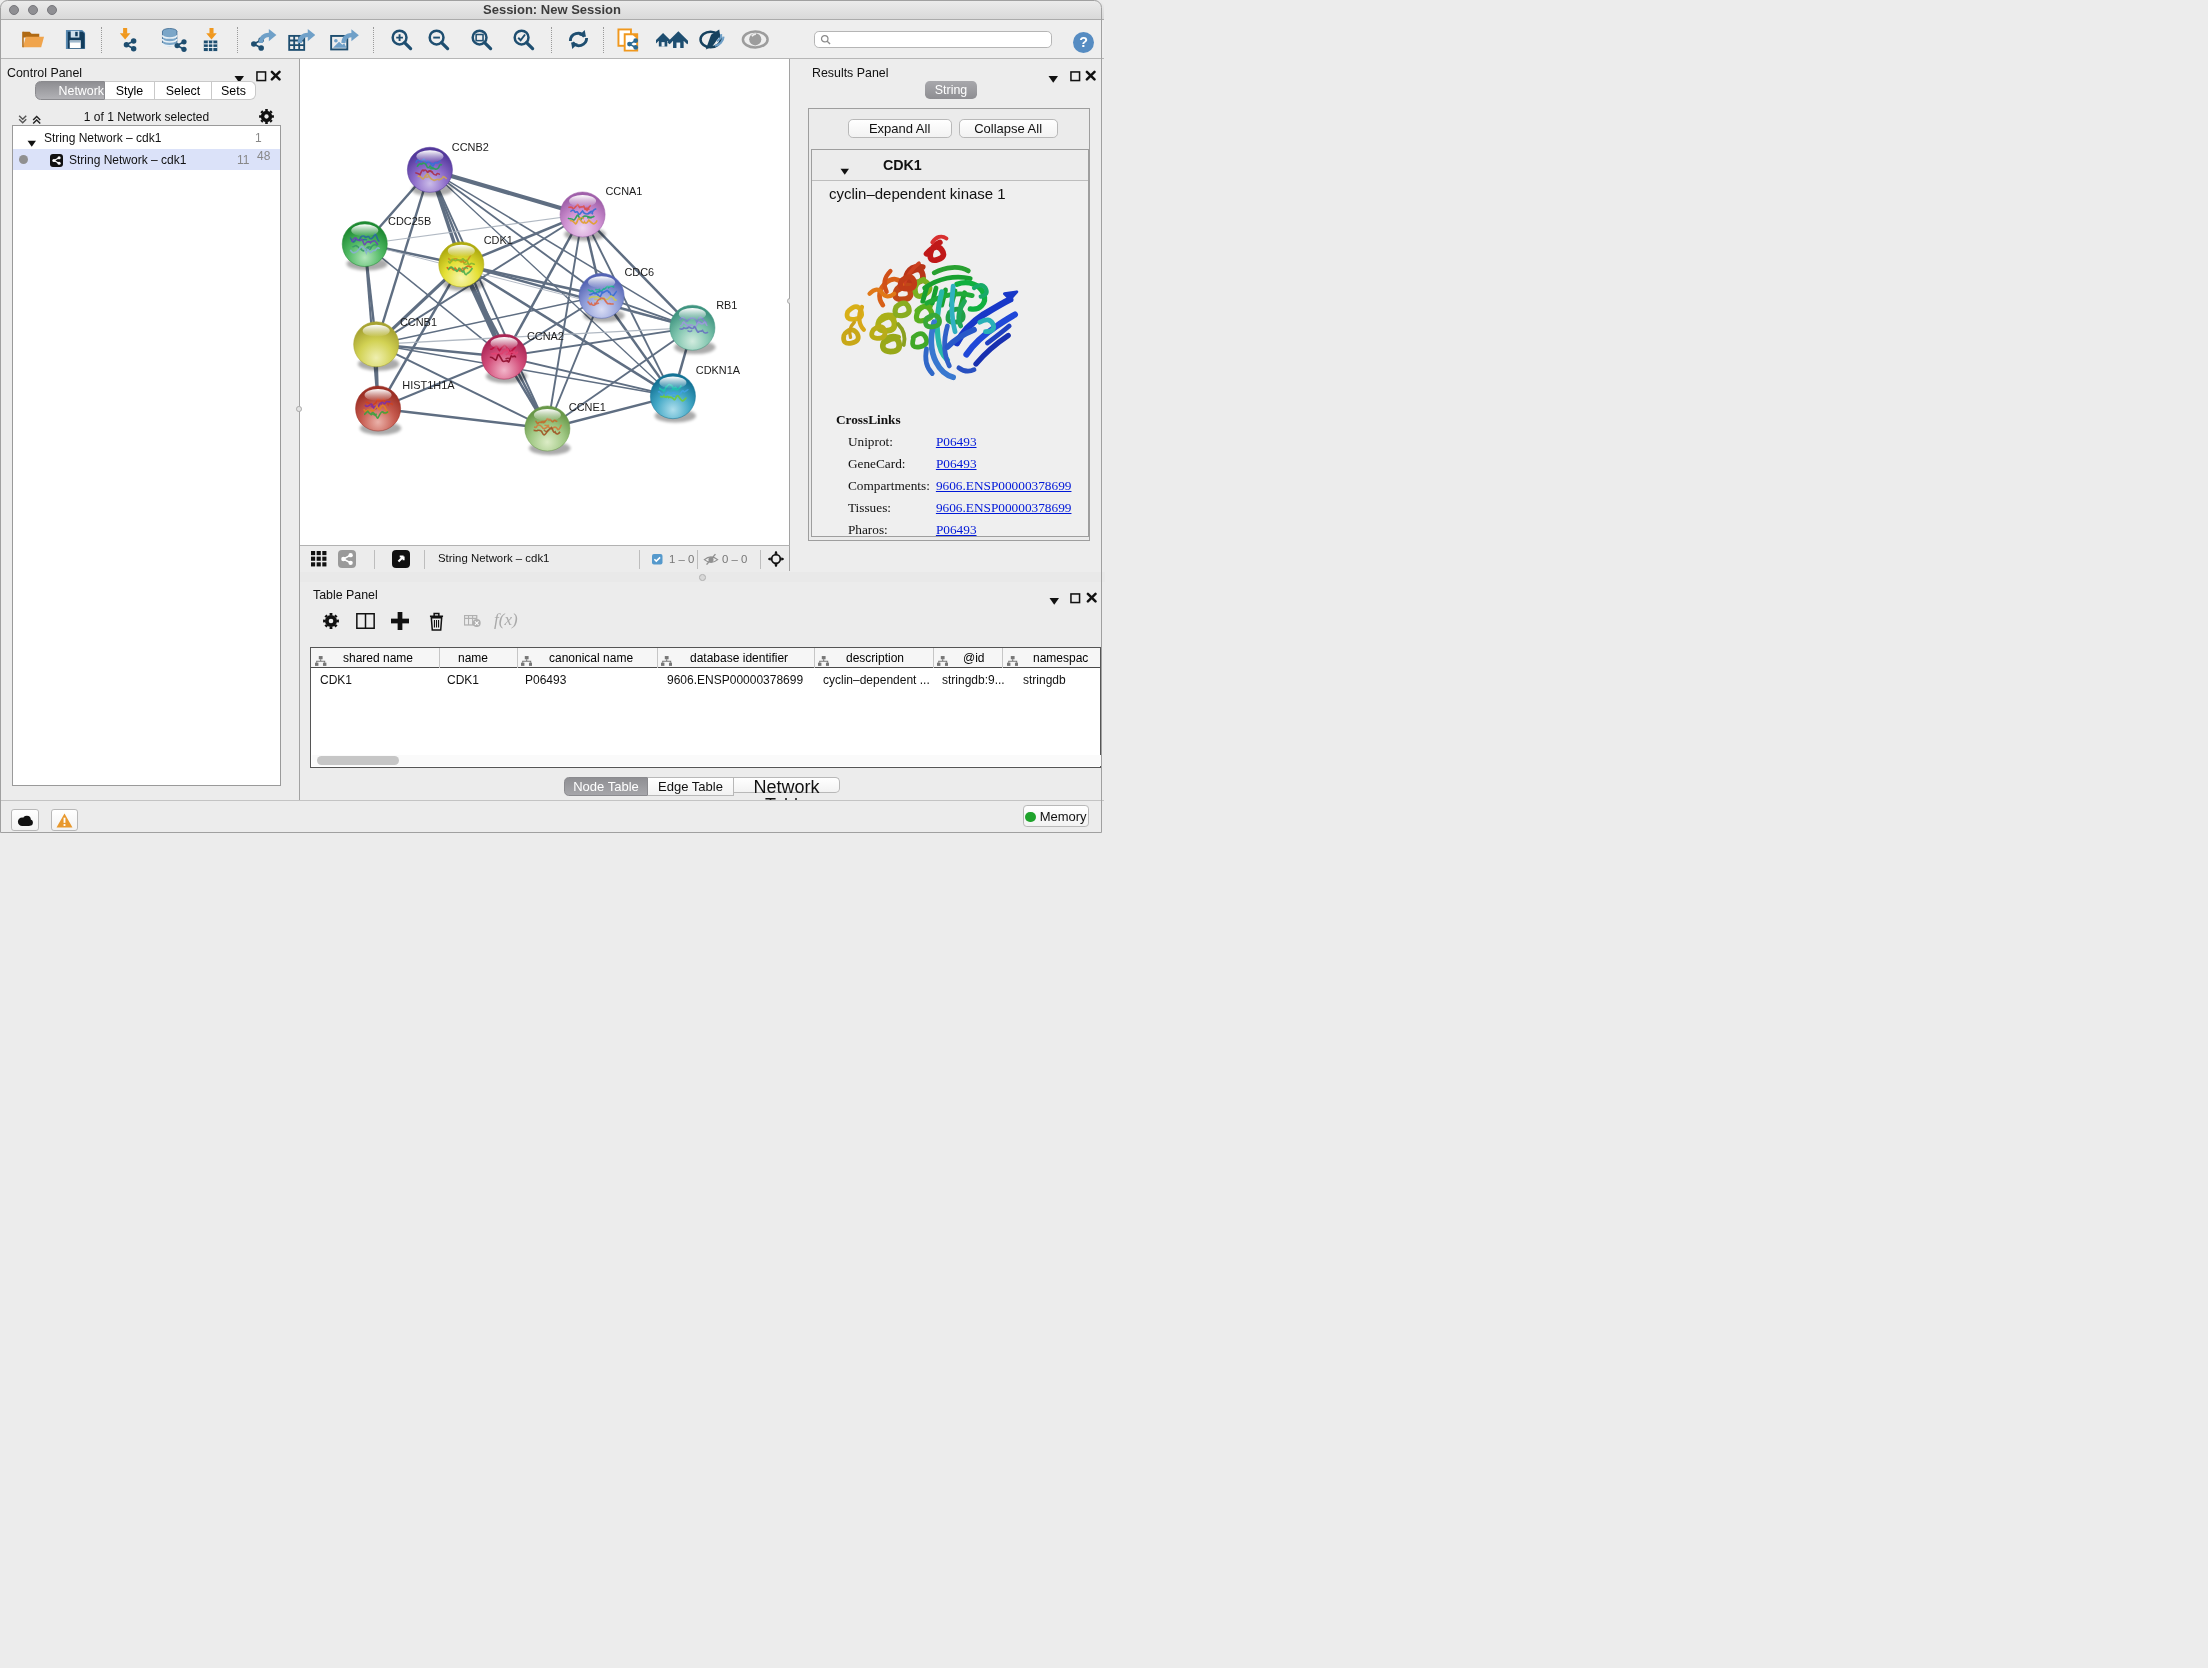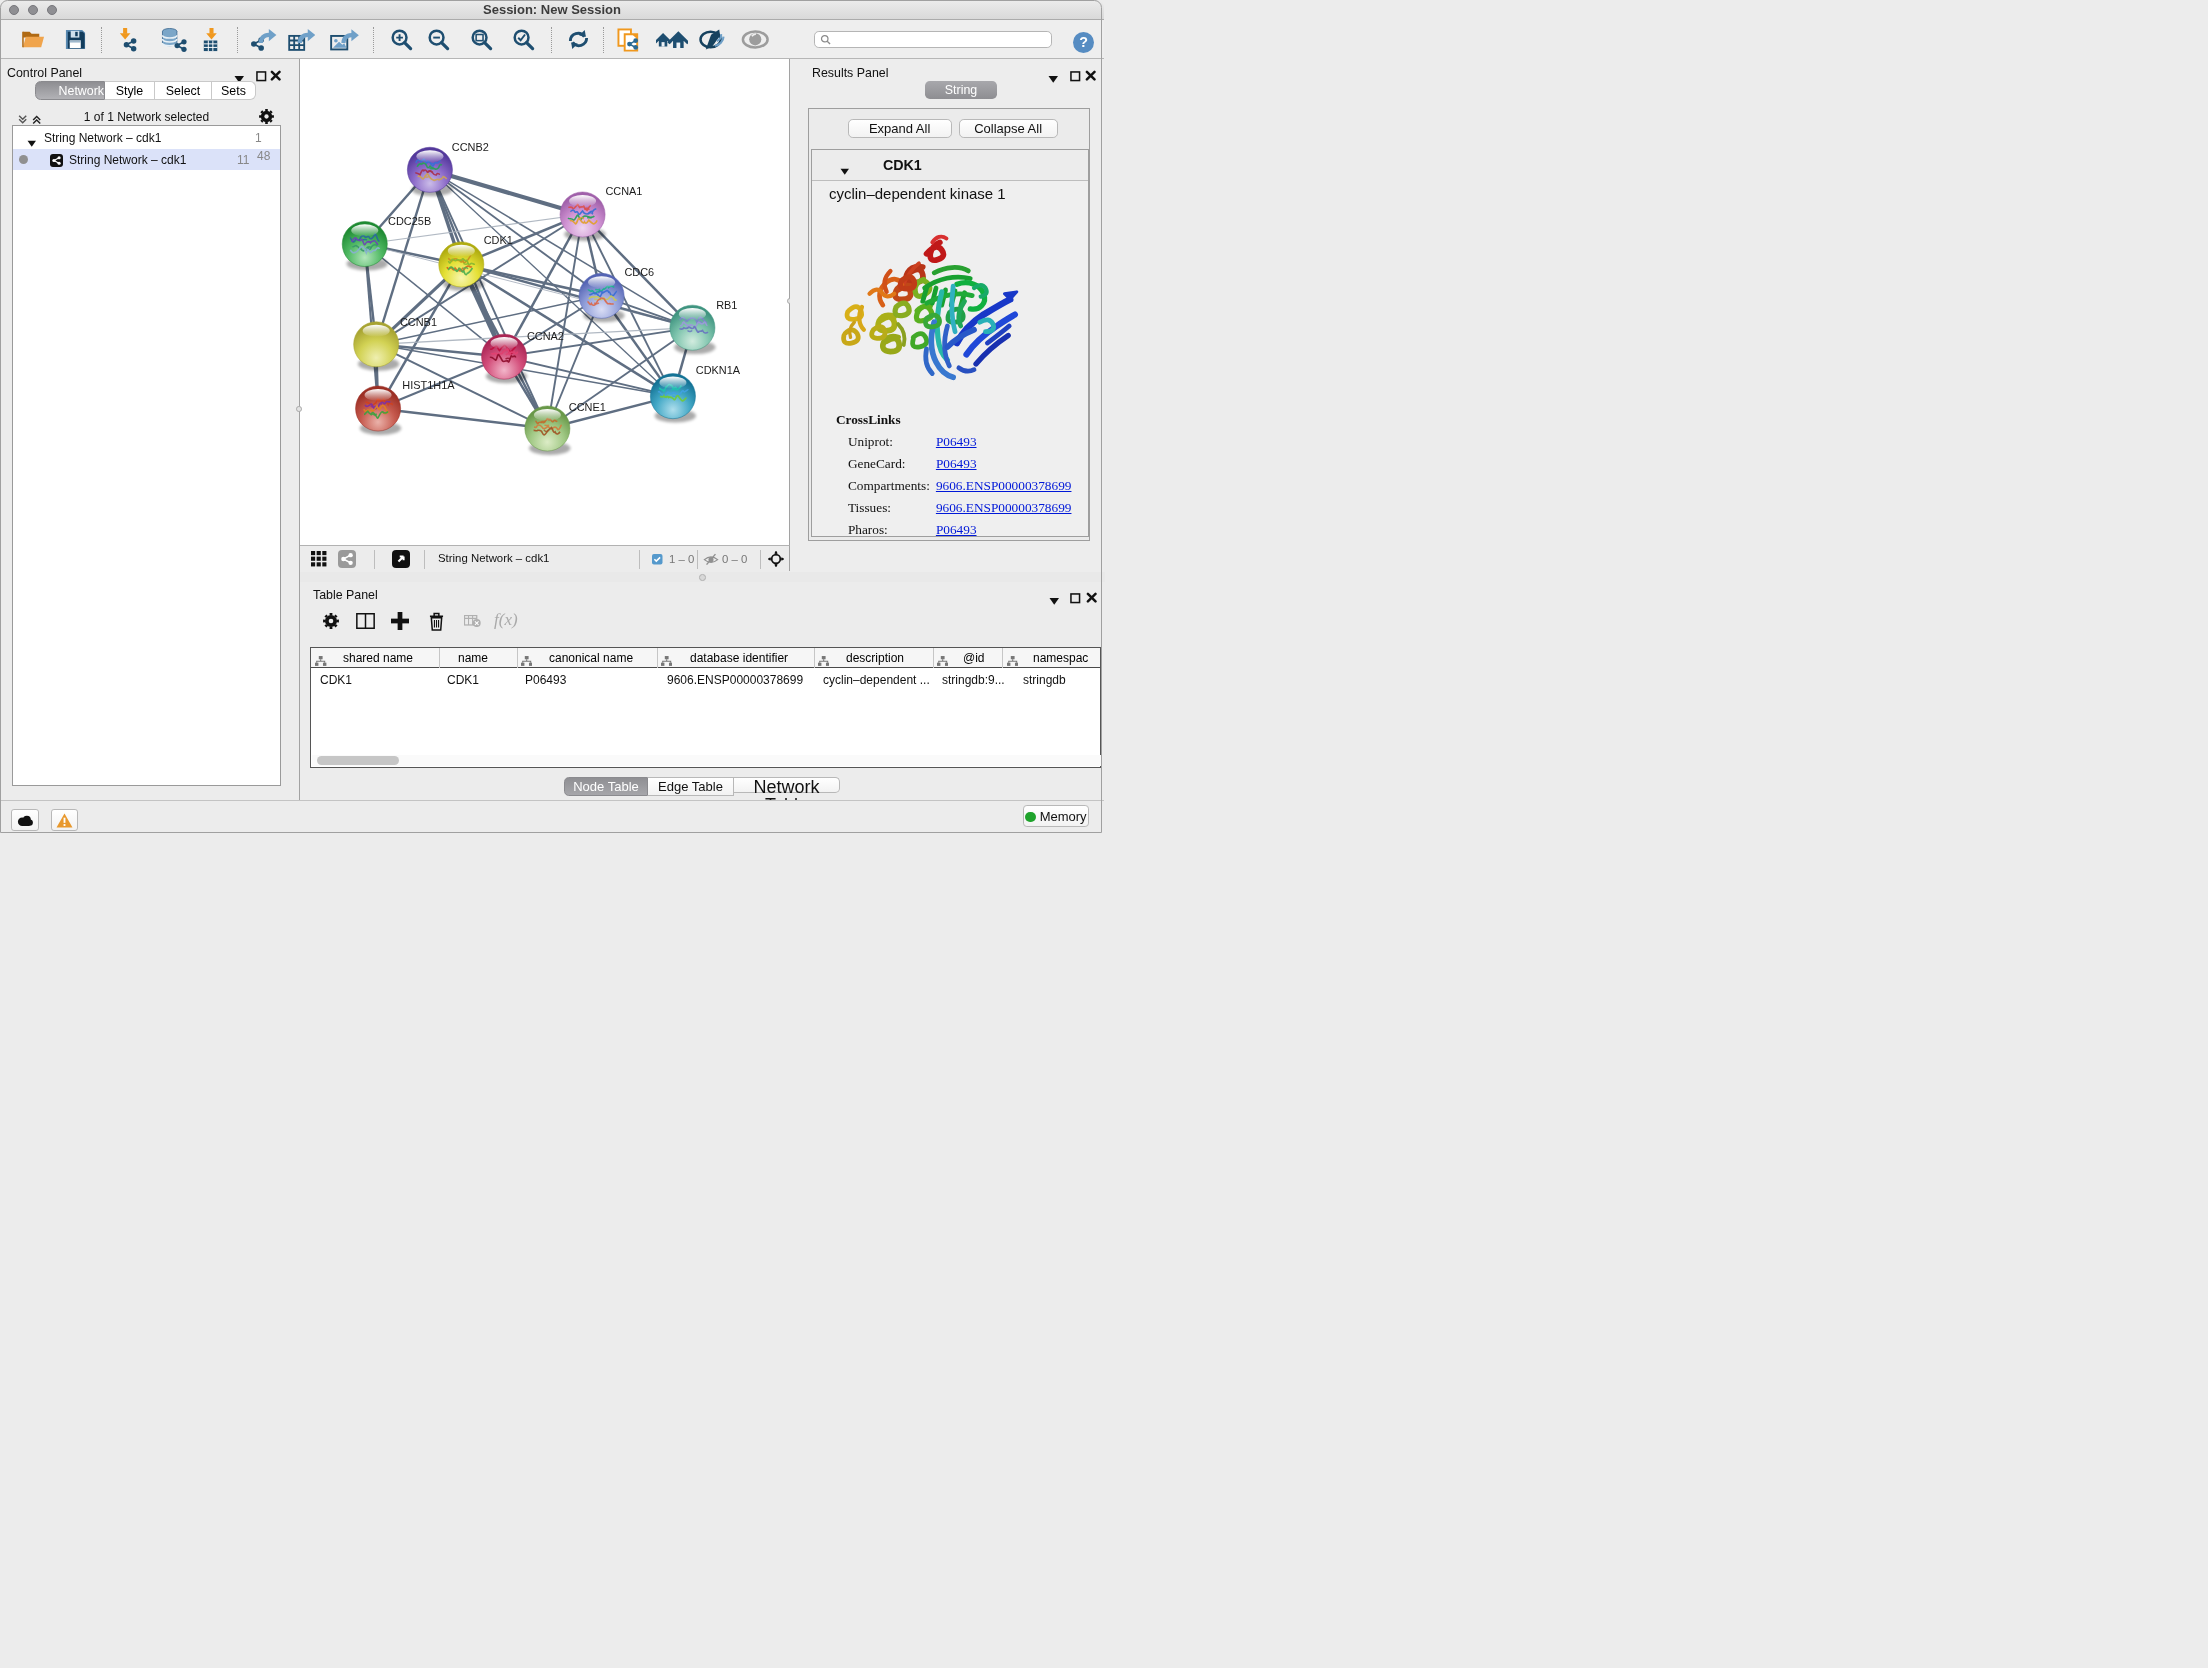--- a/index.html
+++ b/index.html
@@ -596,21 +596,21 @@
   <div class="abs" style="left:22px;top:6.7px;font-size:12.4px;color:#111;">Results Panel</div>
   <div class="abs" style="left:258px;top:10.5px;"><svg width="10.5" height="8.6" viewBox="0 0 11 9">
         <path d="M0.5 1 h10 L5.5 8 Z" fill="#111"></path>
       </svg></div>
   <div class="abs" style="left:280px;top:8.6px;"><svg width="10.5" height="10.5" viewBox="0 0 11 11">
         <rect x="1" y="1" width="9" height="9" fill="none" stroke="#111" stroke-width="1.6"></rect>
       </svg></div>
   <div class="abs" style="left:295px;top:8.6px;"><svg width="11.4" height="11.4" viewBox="0 0 12 12">
         <path d="M2 2 L10 10 M10 2 L2 10" stroke="#111" stroke-width="2.6" stroke-linecap="round"></path>
       </svg></div>
-  <div class="abs" style="left:135px;top:22px;width:72px;height:18px;border-radius:4.8px;background:linear-gradient(#a8a8ac,#8e8e92);color:#fff;font-size:12.4px;text-align:center;line-height:18px;">String</div>
+  <div class="abs" style="left:135px;top:22px;width:52px;height:18px;border-radius:4.8px;background:linear-gradient(#a8a8ac,#8e8e92);color:#fff;font-size:12.4px;text-align:center;line-height:18px;">String</div>
 
   <div class="abs" style="left:17.6px;top:49px;width:282px;height:433px;border:1px solid #9e9e9e;background:#ebebeb;">
     <div class="btn abs" style="left:39px;top:10px;width:104px;height:18.5px;font-size:13px;line-height:18px;">Expand All</div>
     <div class="btn abs" style="left:150px;top:10px;width:99px;height:18.5px;font-size:13px;line-height:18px;">Collapse All</div>
 
     <div class="abs" style="left:2.3px;top:40px;width:278px;height:388px;border:1px solid #9e9e9e;background:#efefef;">
       <div class="abs" style="left:0;top:0;width:100%;height:31px;border-bottom:1px solid #bdbdbd;background:#ececec;">
         <div class="abs" style="left:28.5px;top:11.4px;"><svg width="9.5" height="7.6" viewBox="0 0 11 9">
               <path d="M0.5 1 h10 L5.5 8 Z" fill="#111"></path>
             </svg></div>

